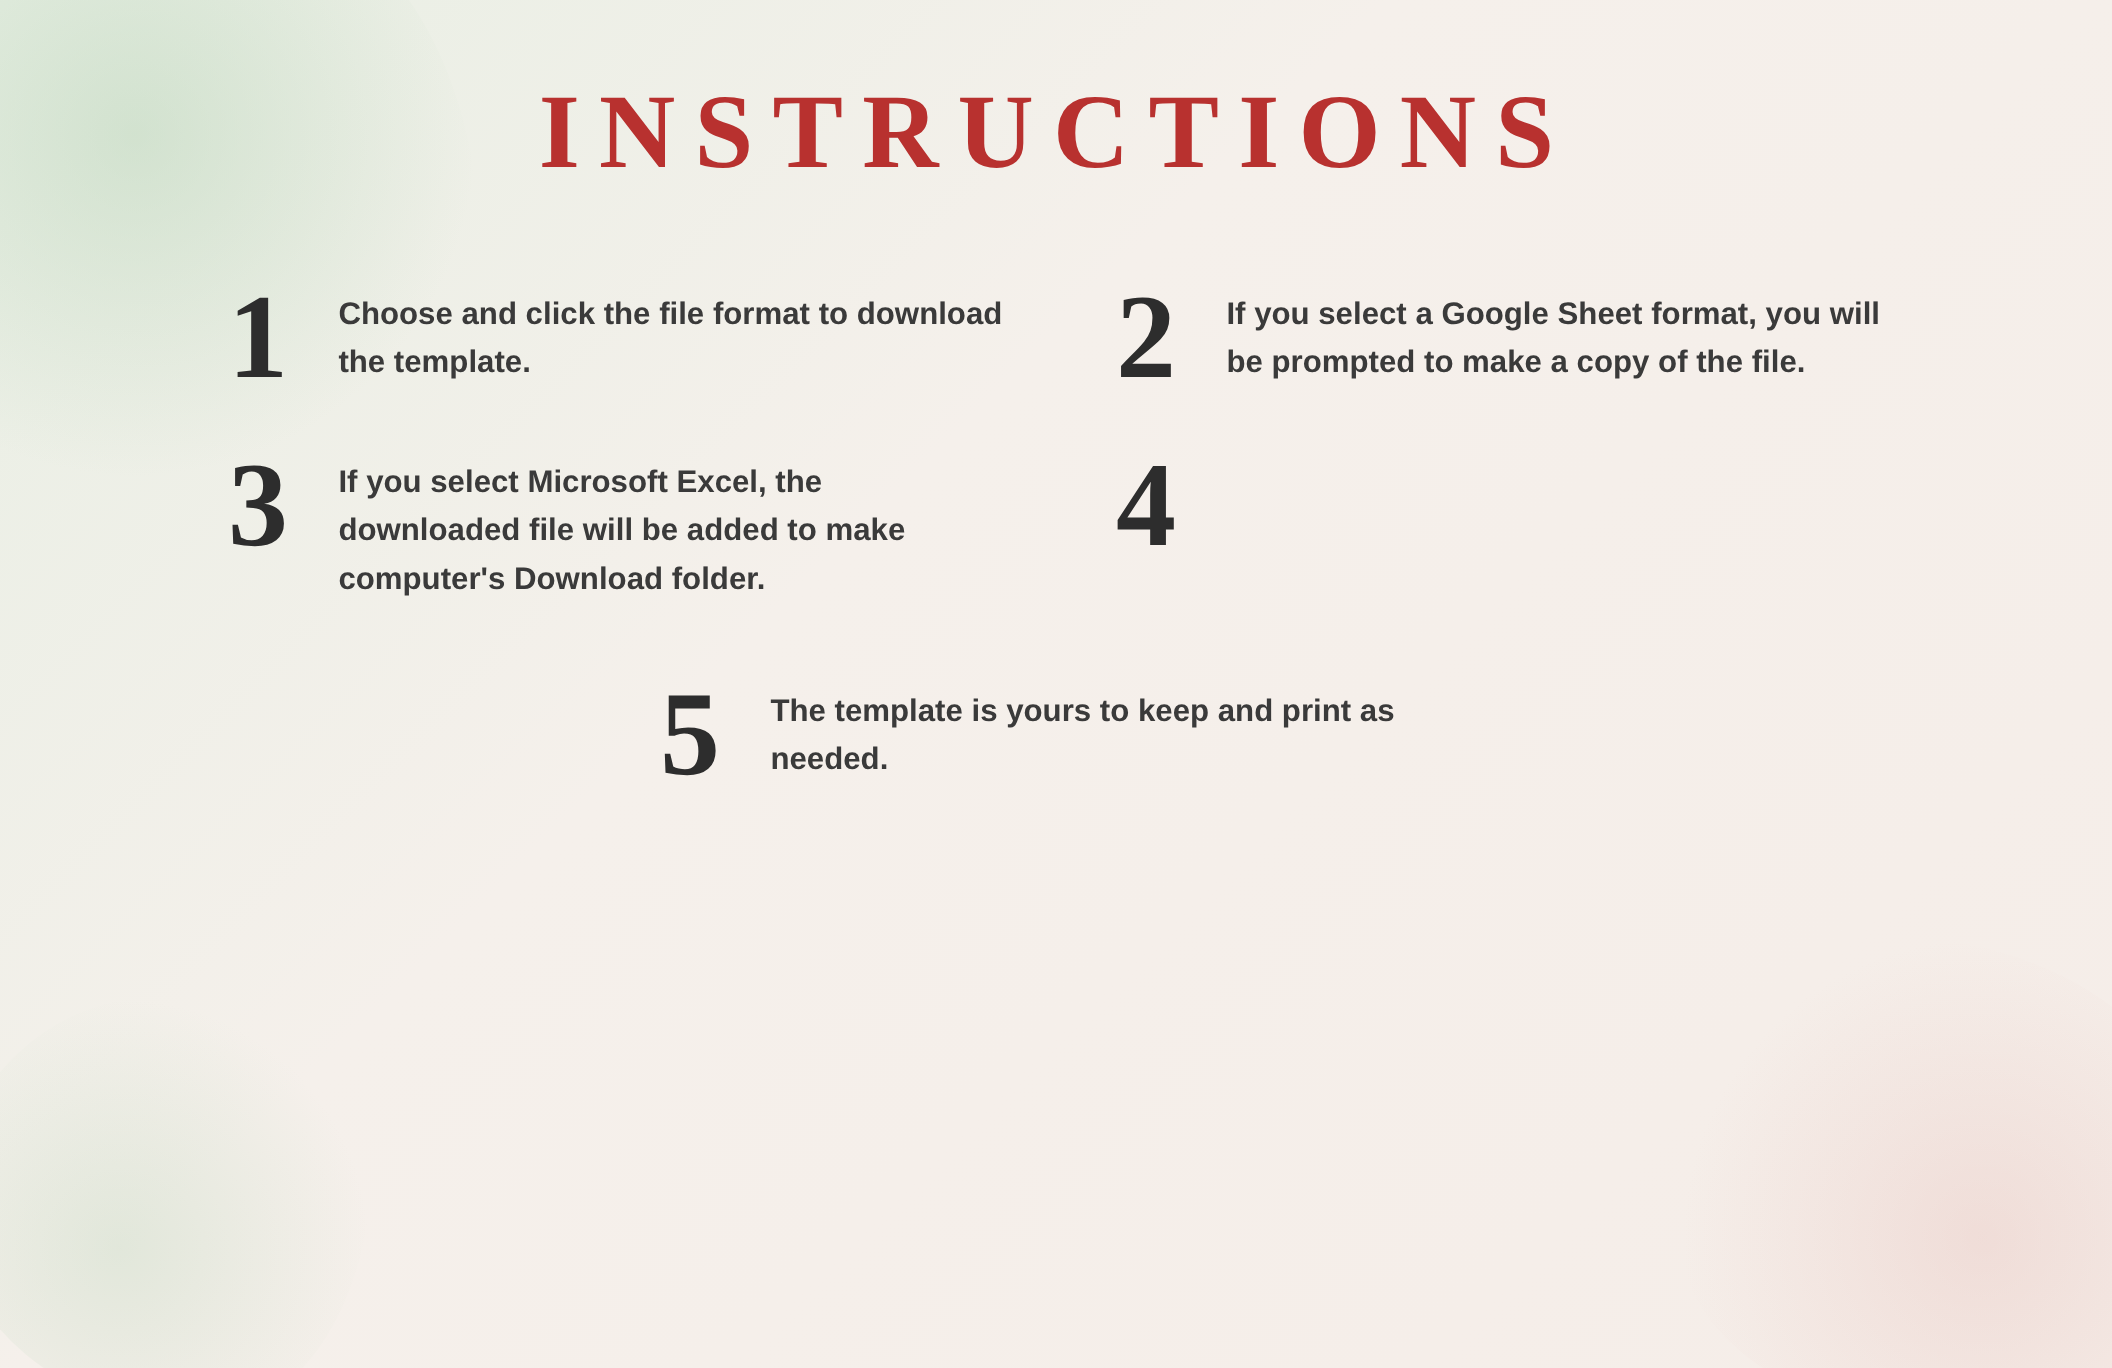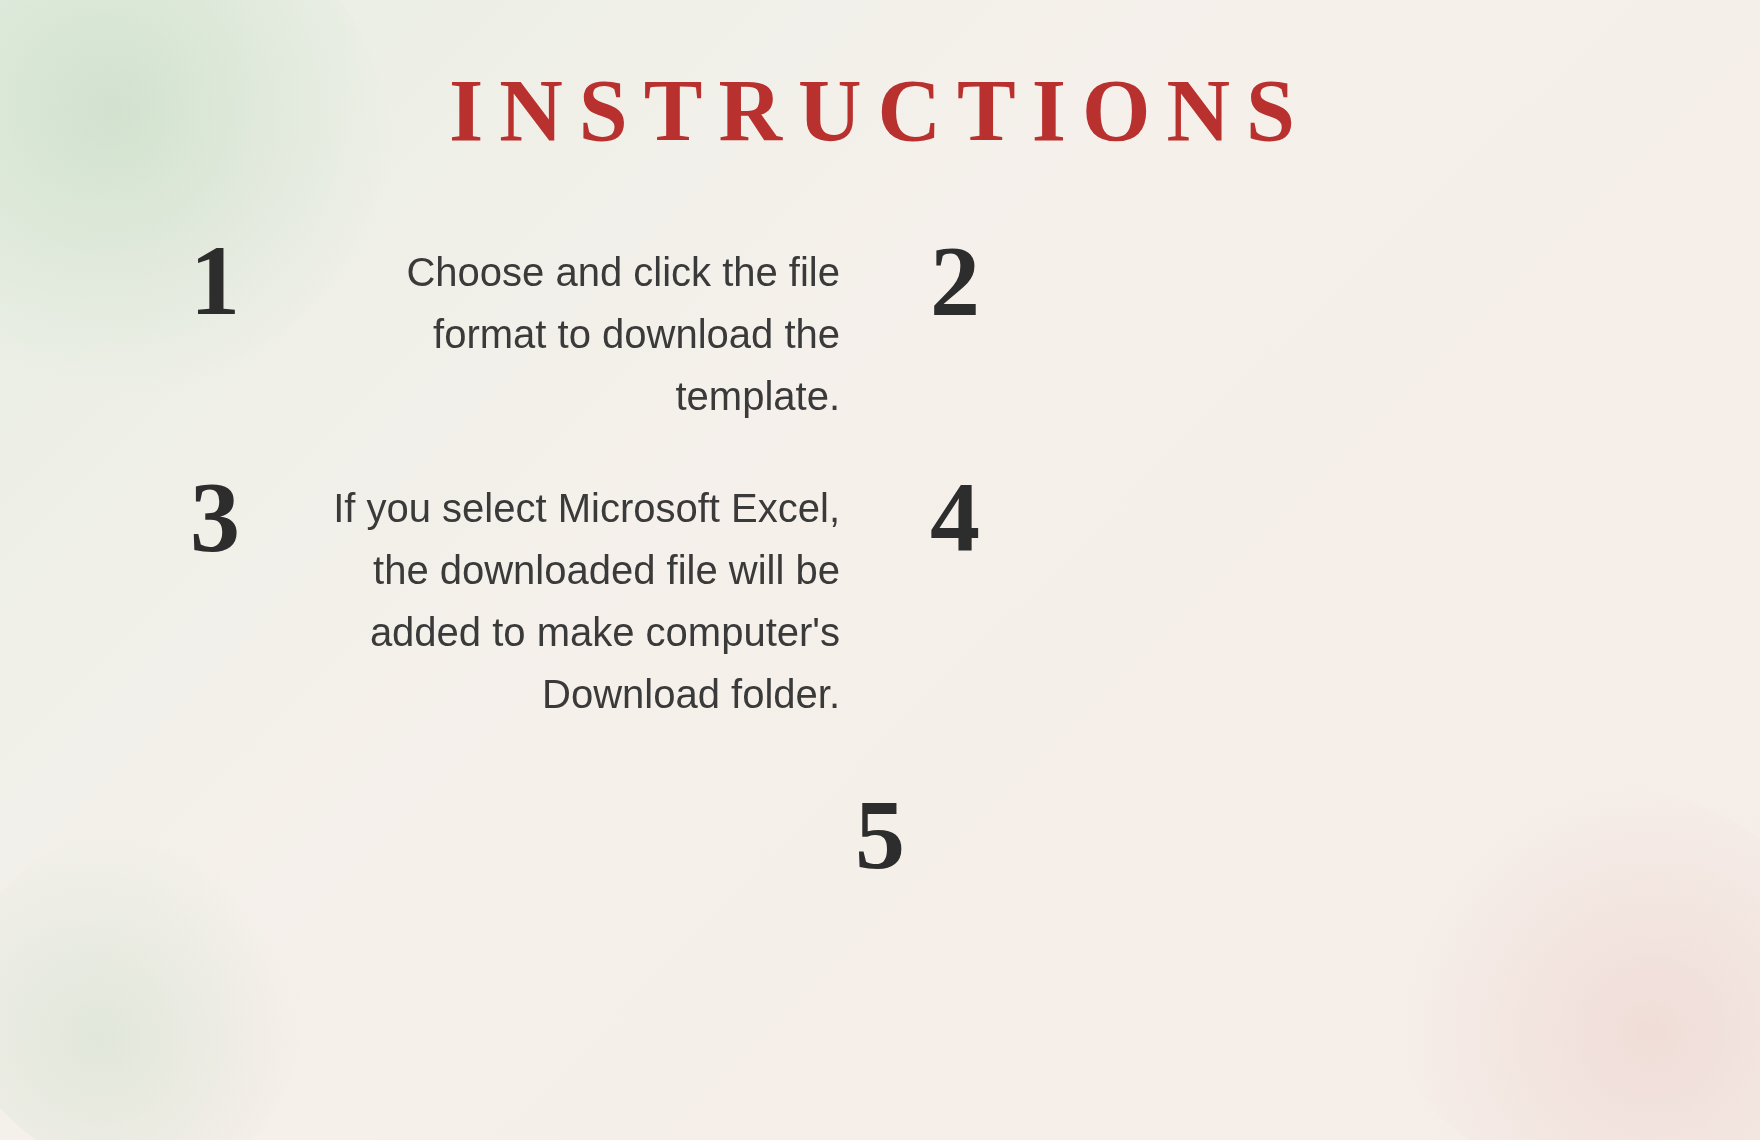--- a/index.html
+++ b/index.html
@@ -103,26 +103,25 @@
       font-weight: 700;
       color: #2d2d2d;
       line-height: 1;
       flex-shrink: 0;
       min-width: 70px;
       text-align: center;
     }
 
     .step-text {
       font-family: 'Helvetica Neue', Arial, sans-serif;
-      font-size: 40px;
-      font-weight: 400;
+      font-size: 26px;
+      font-weight: 700;
       color: #3a3a3a;
       line-height: 1.55;
       padding-top: 10px;
-      text-align: right;
     }
 
     .step-5-row {
       grid-column: 1 / -1;
       display: flex;
       justify-content: center;
       margin-top: 20px;
     }
 
     .step-5-row .step {
@@ -143,31 +142,33 @@
 
   <div class="instructions-grid">
 
     <div class="step">
       <span class="step-number">1</span>
       <p class="step-text">Choose and click the file format to download the template.</p>
     </div>
 
     <div class="step">
       <span class="step-number">2</span>
+      <p class="step-text">If you select a Google Sheet format, you will be prompted to make a copy of the file.</p>
     </div>
 
     <div class="step">
       <span class="step-number">3</span>
       <p class="step-text">If you select Microsoft Excel, the downloaded file will be added to make computer's Download  folder.</p>
     </div>
 
     <div class="step">
       <span class="step-number">4</span>
     </div>
 
     <div class="step-5-row">
       <div class="step">
         <span class="step-number">5</span>
+        <p class="step-text">The template is yours to keep and print as needed.</p>
       </div>
     </div>
 
   </div>
 </div>
 
 </body></html>

